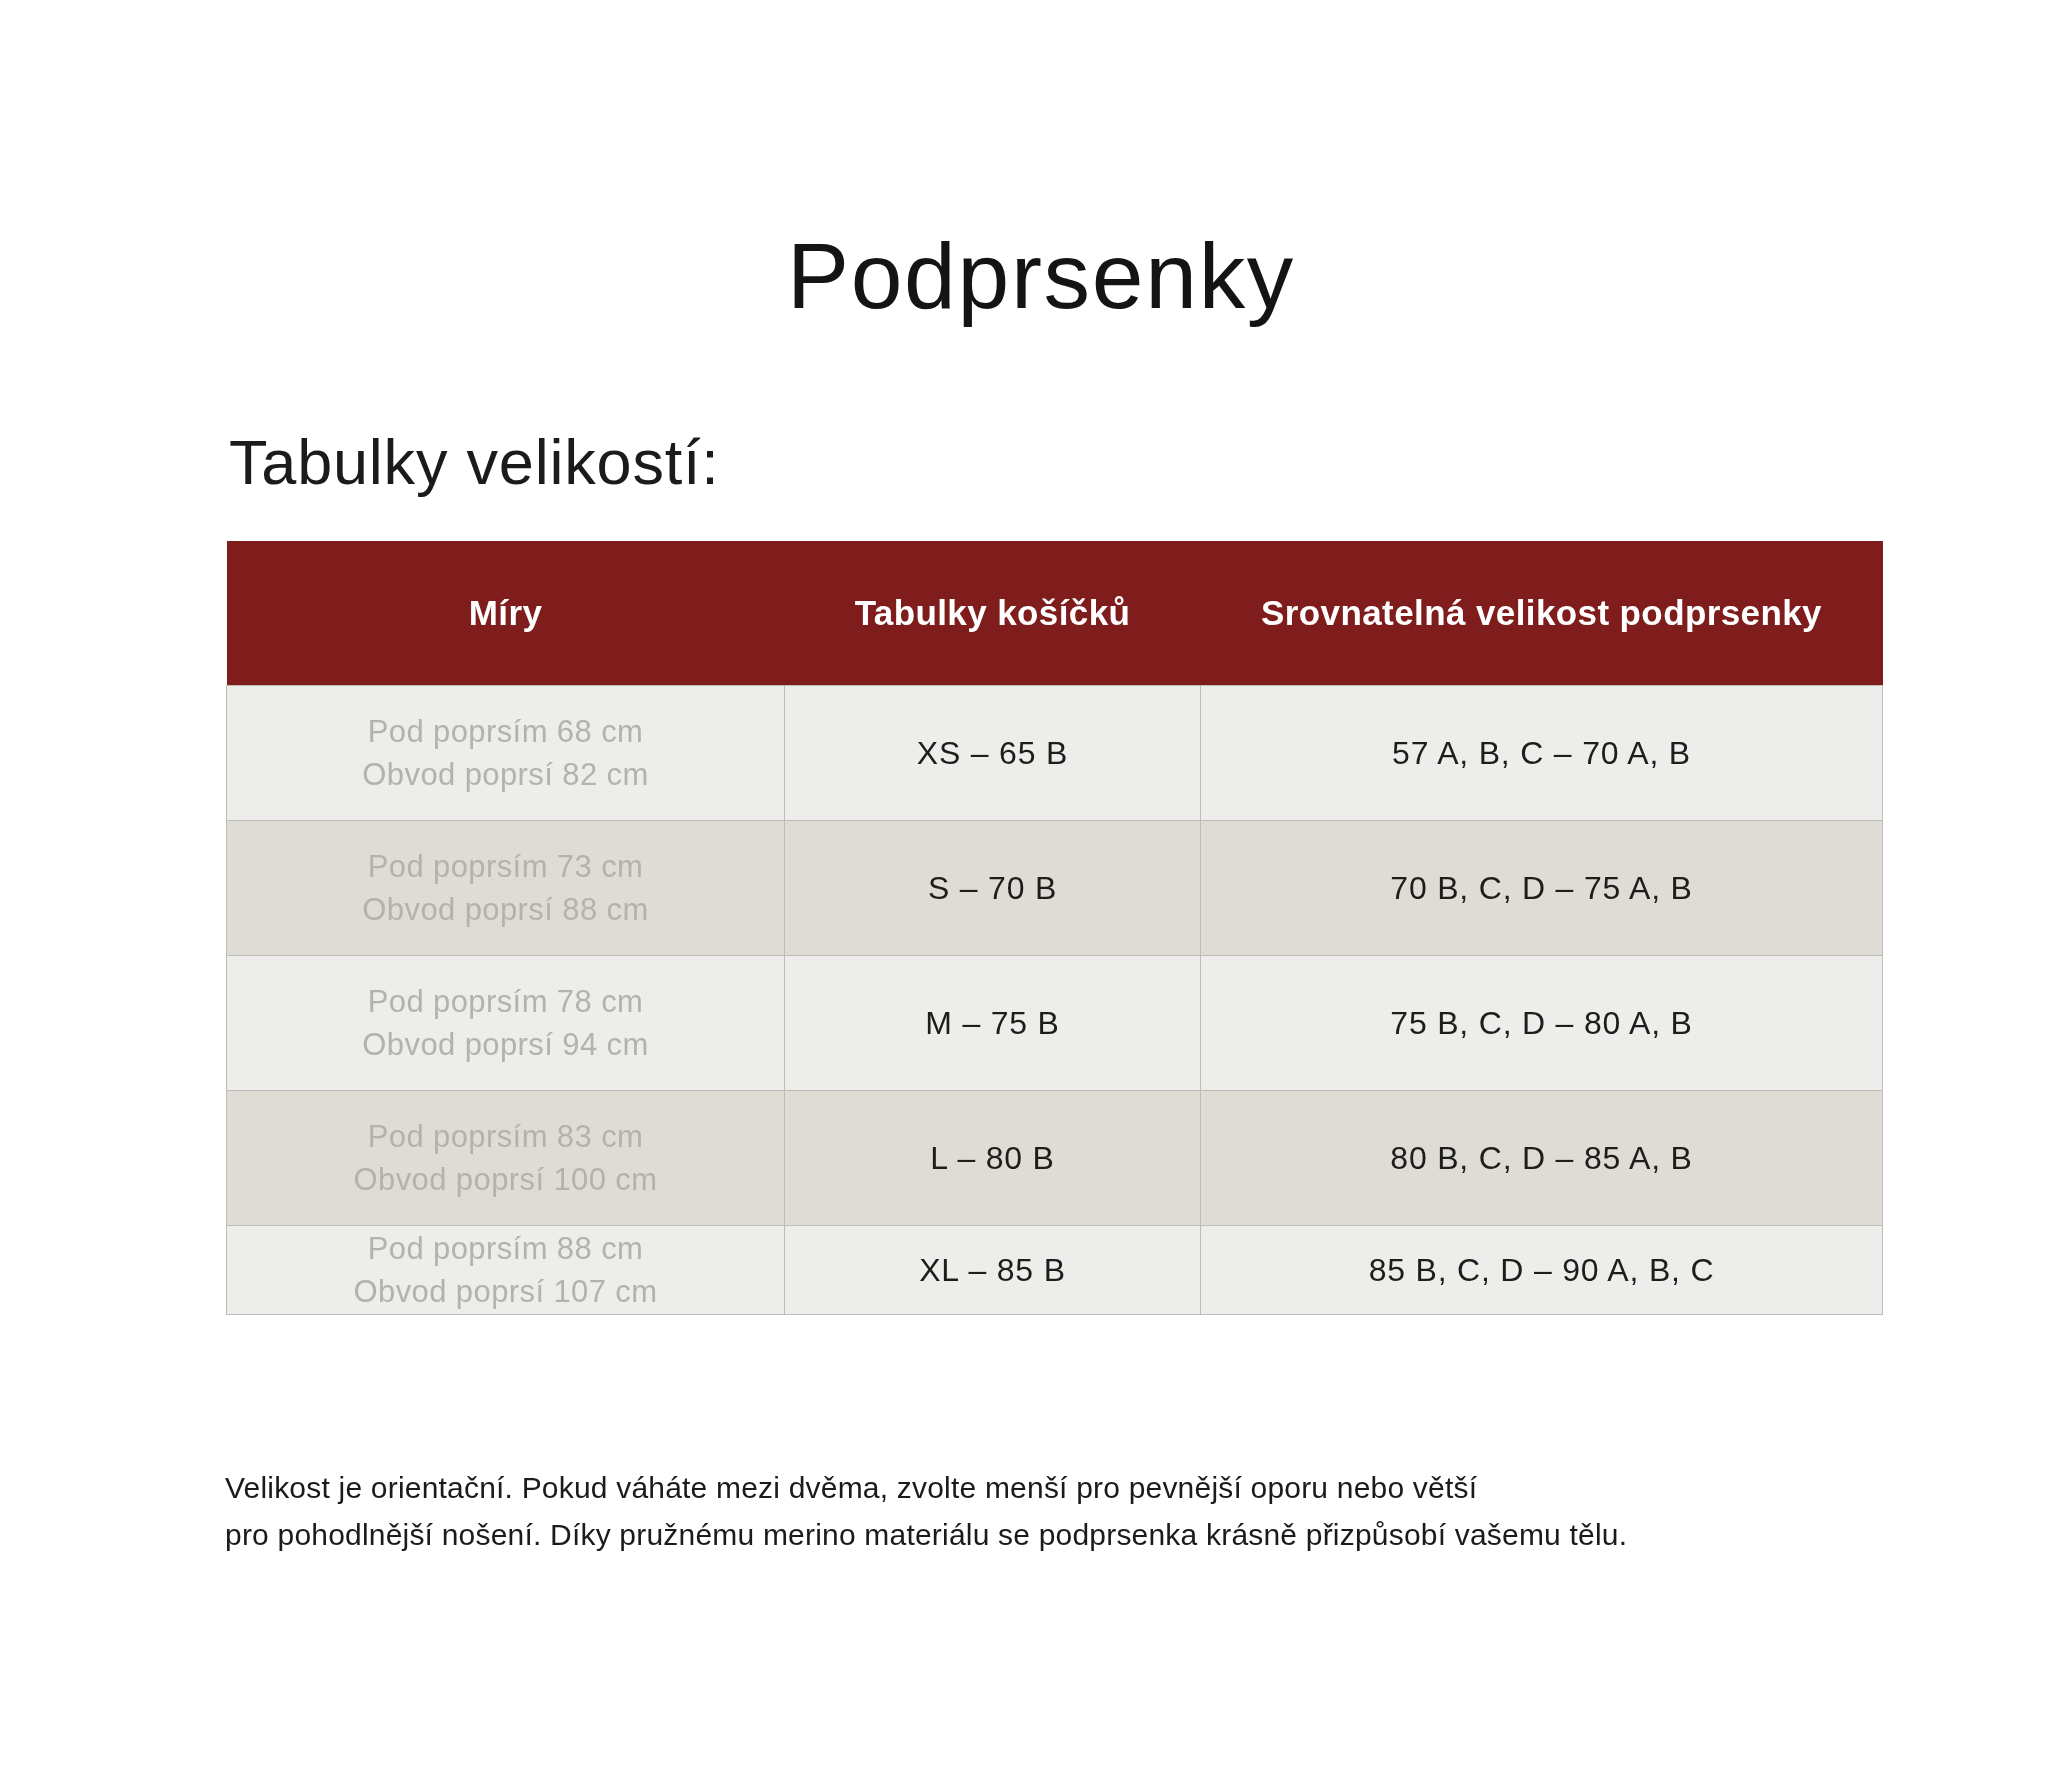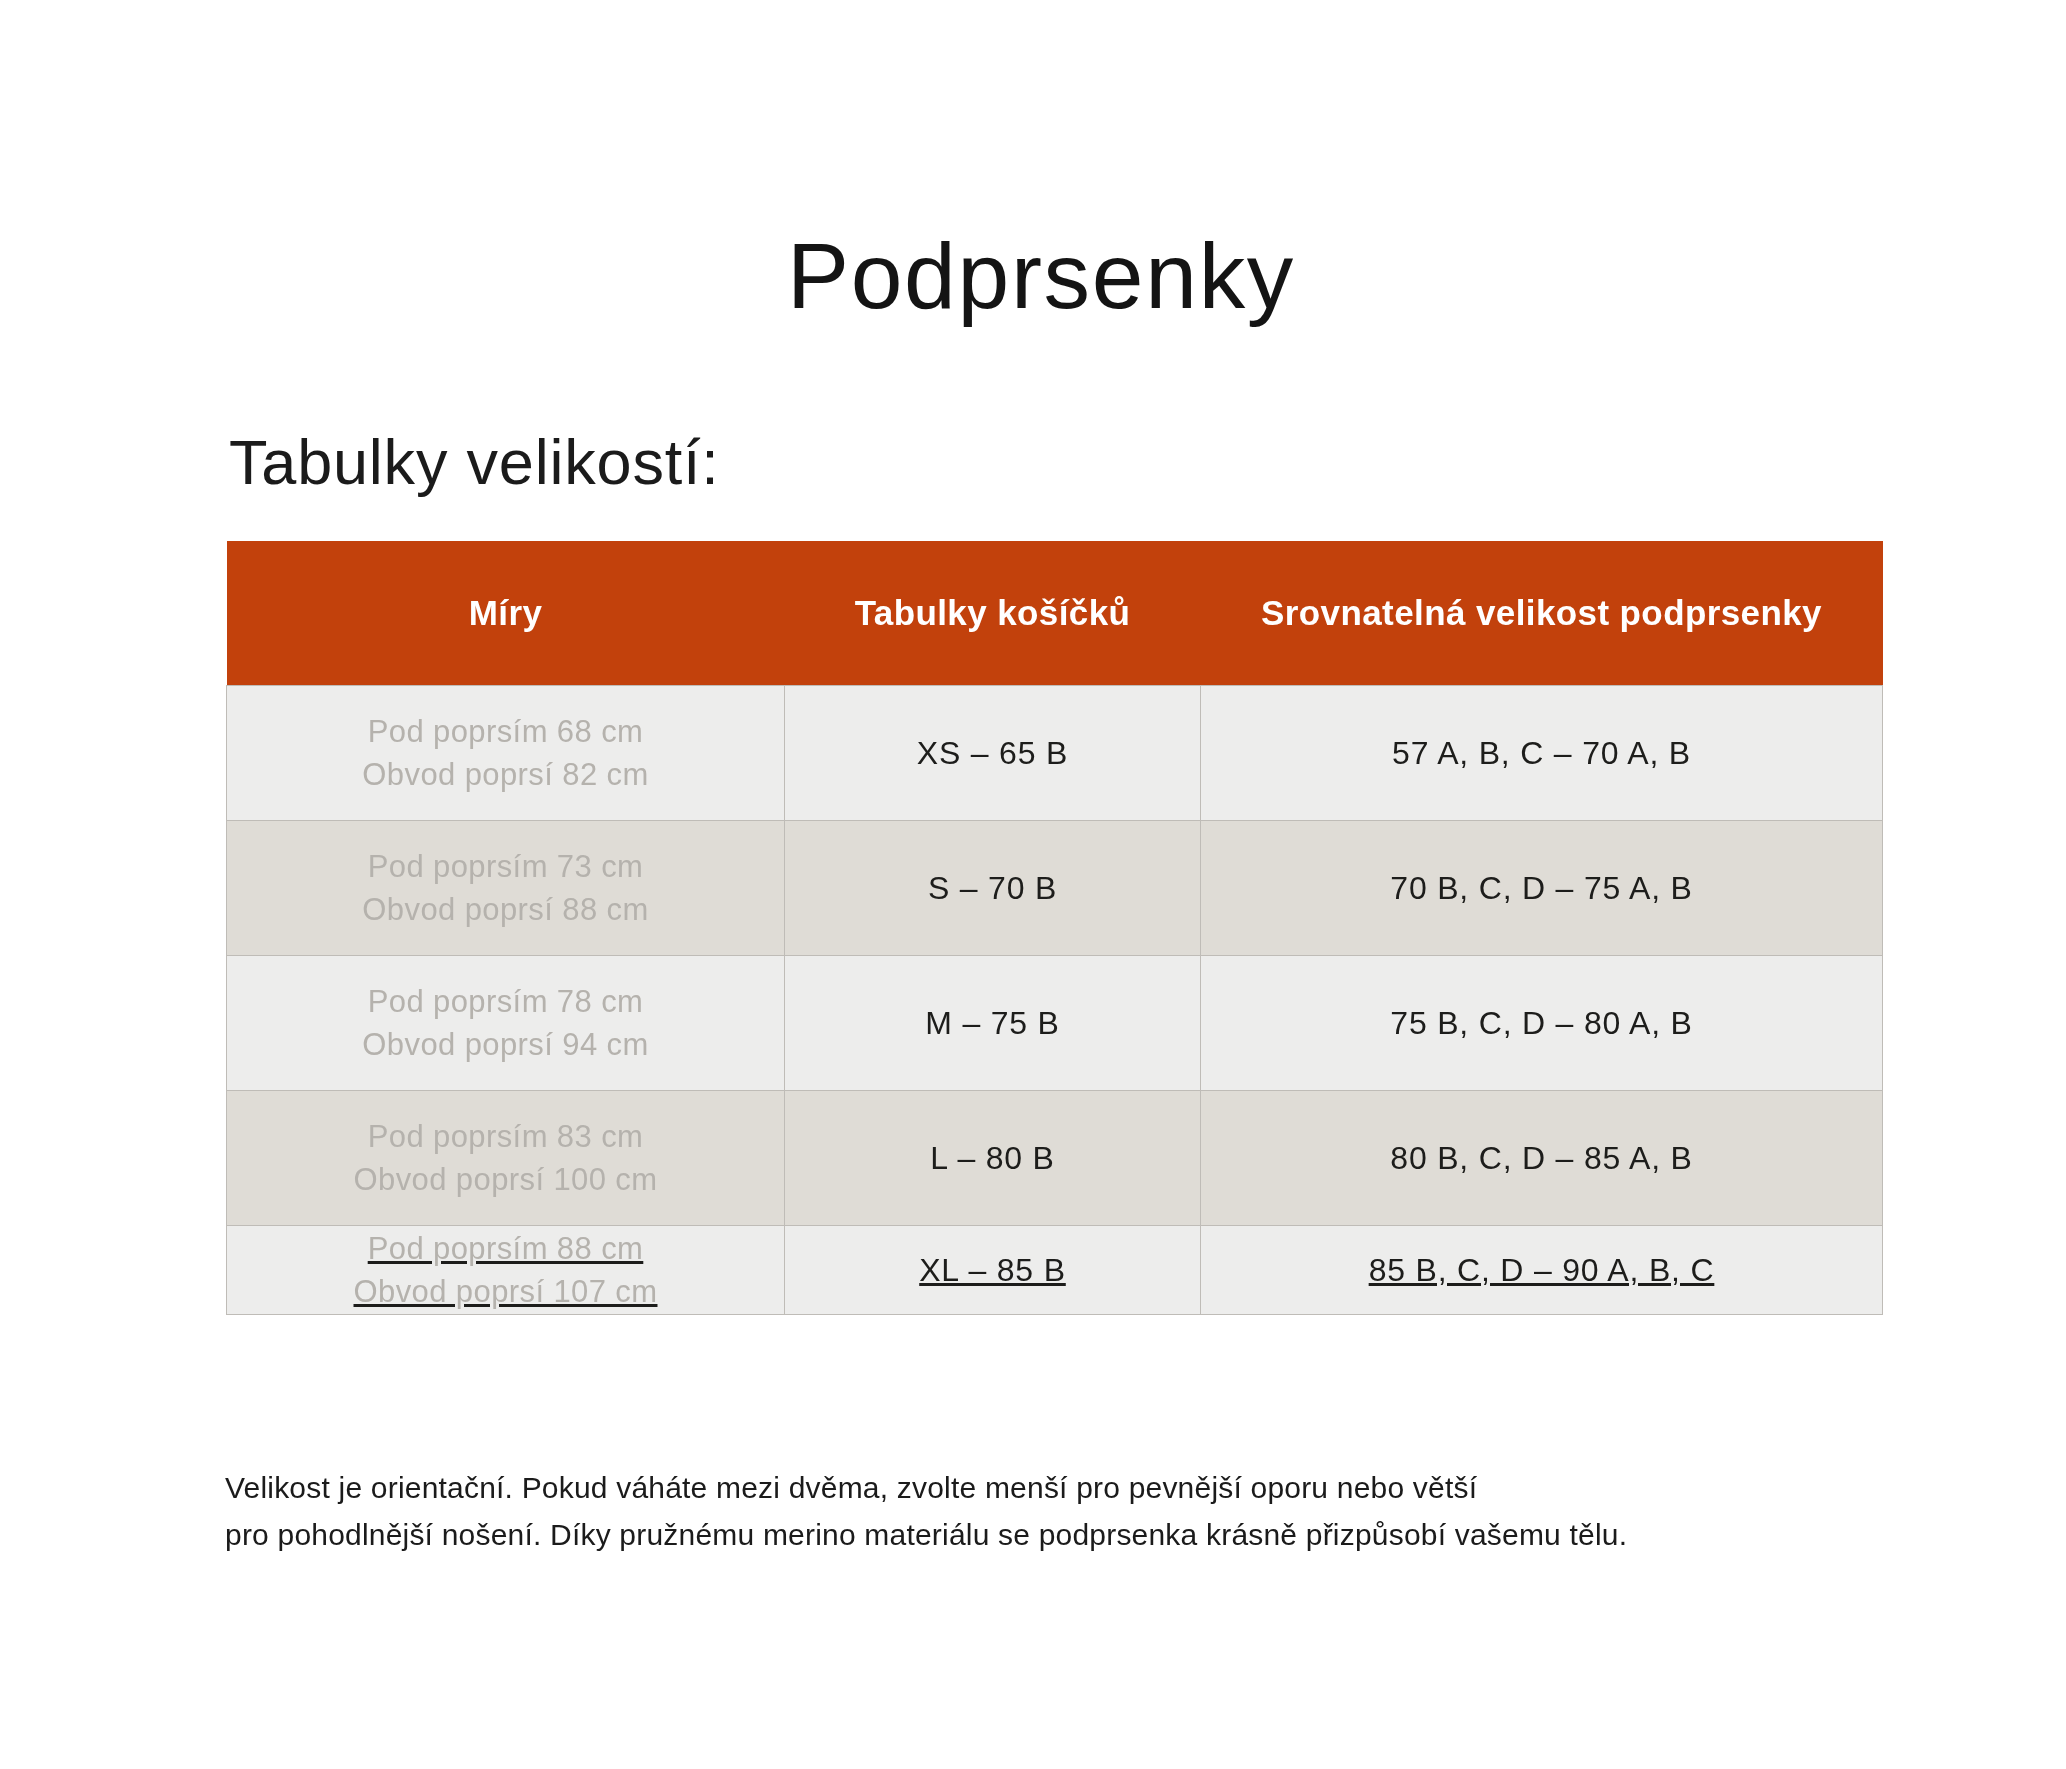--- a/index.html
+++ b/index.html
@@ -41,37 +41,37 @@
   }
   table.size-table {
     position: absolute;
     top: 541px;
     left: 226px;
     width: 1656px;
     border-collapse: collapse;
     table-layout: fixed;
   }
   .size-table th {
-    background: #c2410c;
+    background: #7f1d1d;
     color: #ffffff;
     font-size: 35px;
     font-weight: 700;
     letter-spacing: 0.4px;
     height: 142px;
     border: none;
     text-align: center;
     vertical-align: middle;
   }
   .size-table td {
     border: 1.7px solid #bfbcb7;
     text-align: center;
     vertical-align: middle;
   }
   .size-table tbody tr { height: 135px; padding-left: 23px; }
-  .size-table tbody tr:last-child { height: 86px; text-decoration: underline; }
+  .size-table tbody tr:last-child { height: 86px; }
   tr.row-light td { background: #ededec; }
   tr.row-dark td { background: #dfdcd6; }
   td.cell-measure {
     color: #b5b2ad;
     font-size: 31px;
     line-height: 43px;
     letter-spacing: 0.4px;
   }
   td.cell-cup, td.cell-comp {
     color: #1d1d1b;

